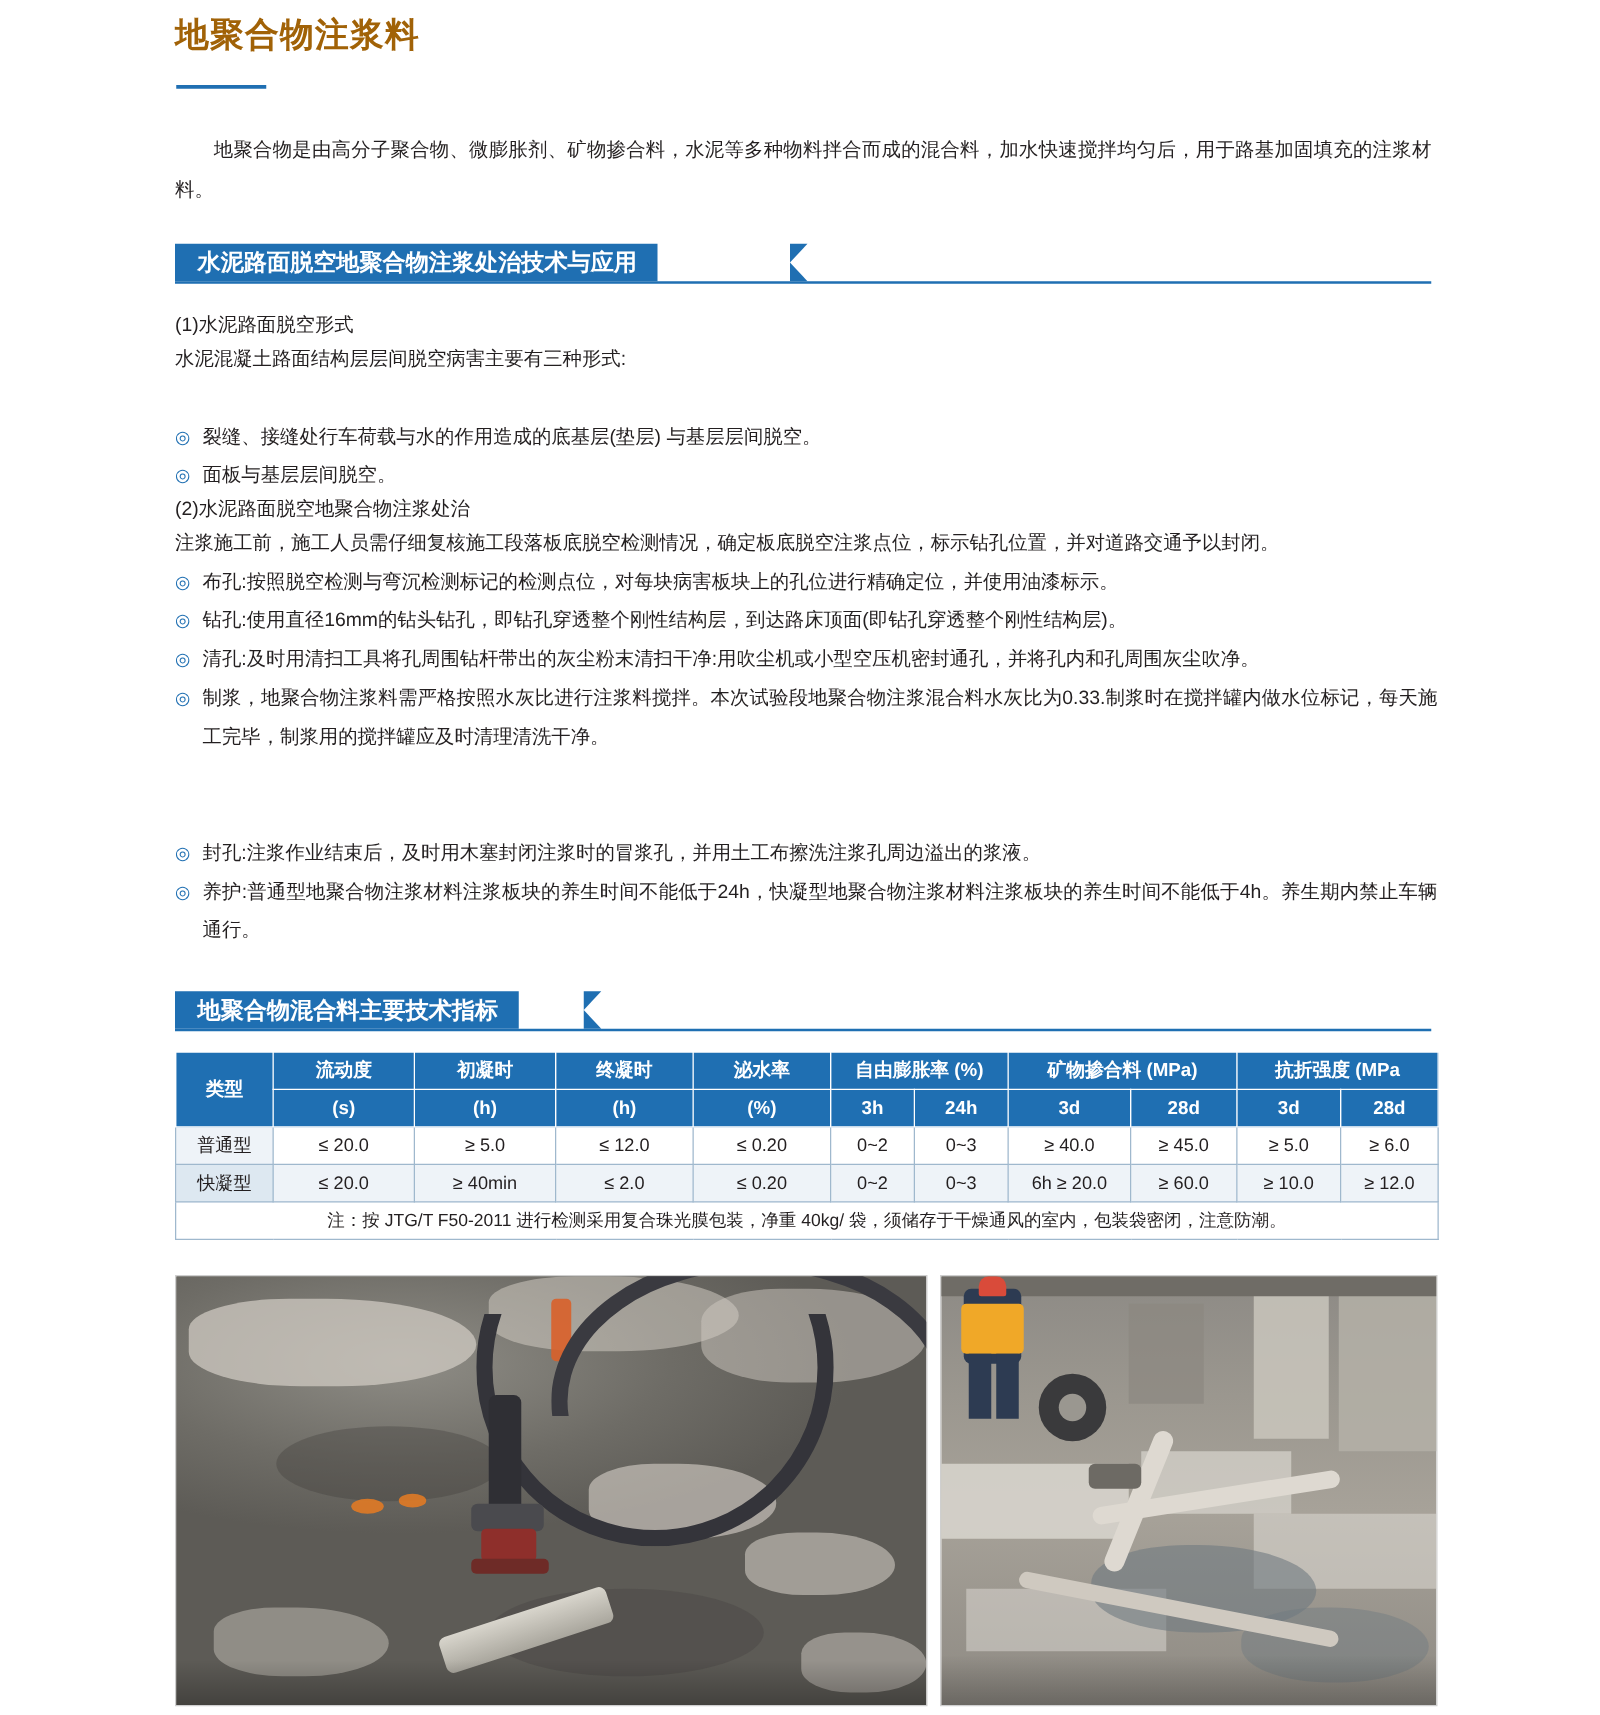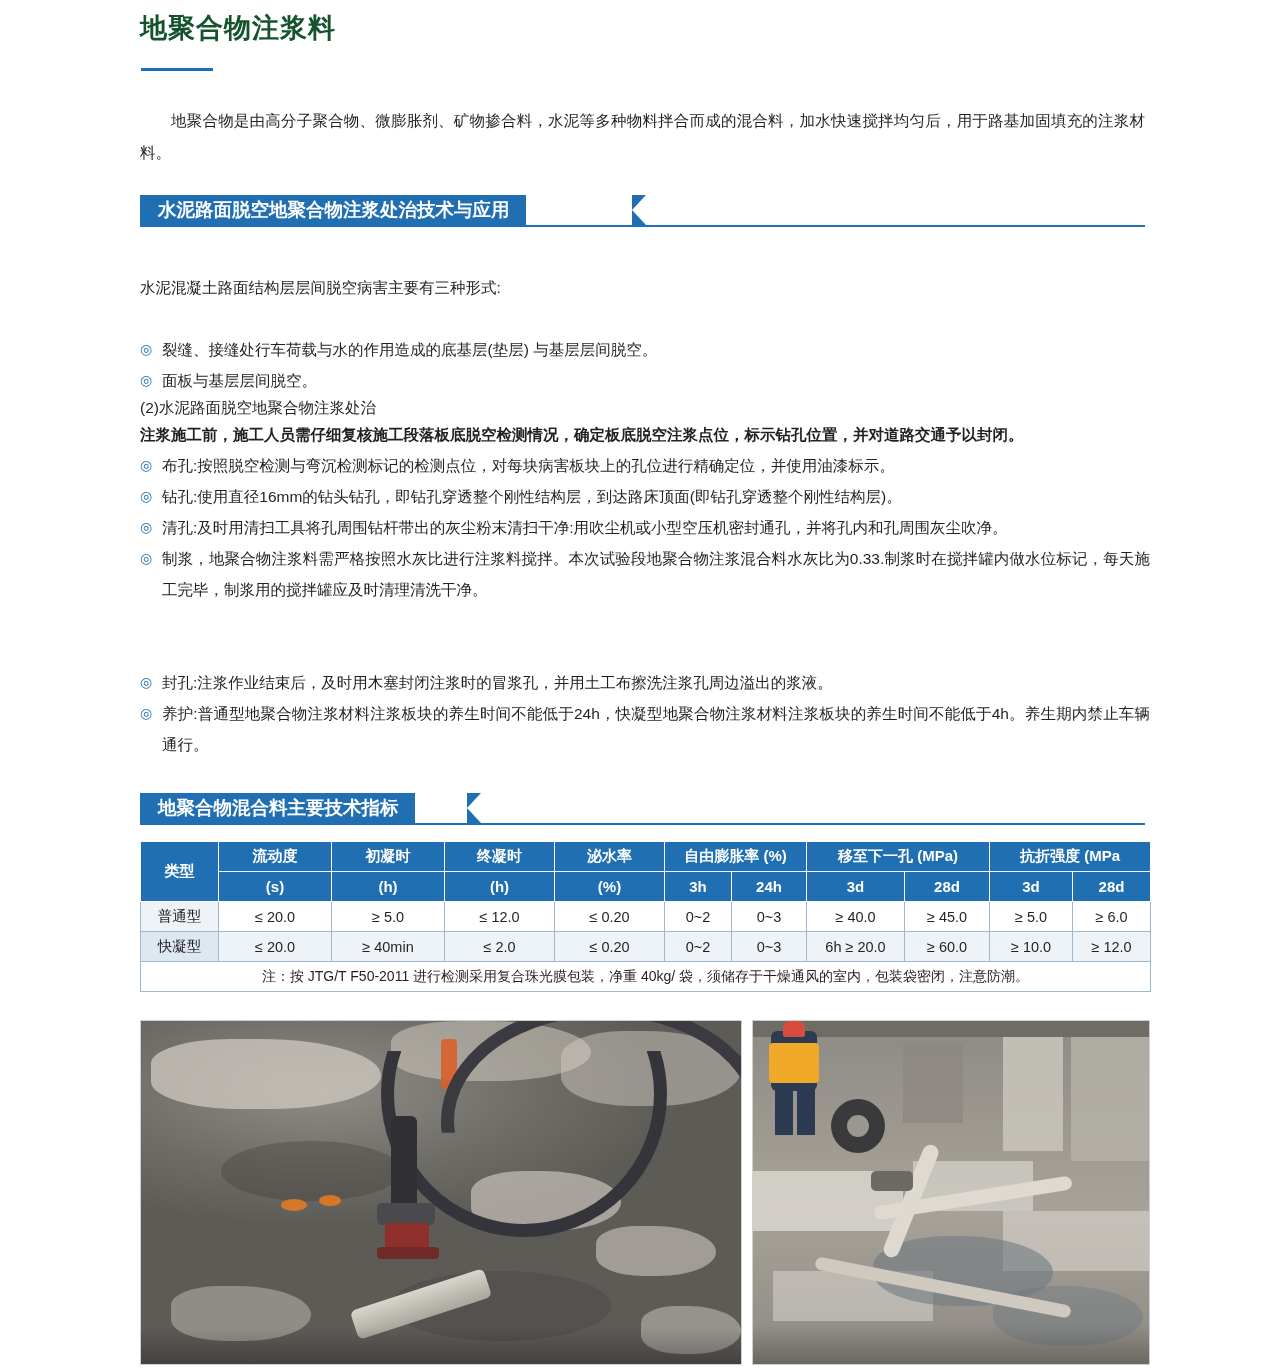--- a/index.html
+++ b/index.html
@@ -22,21 +22,21 @@
     box-sizing: border-box;
   }
 
   
   .doc-title {
     position: absolute;
     left: 140px;
     top: 10px;
     font-size: 27px;
     font-weight: bold;
-    color: #14532d;
+    color: #a16207;
     letter-spacing: 1px;
   }
   .title-rule {
     position: absolute;
     left: 141px;
     top: 68px;
     width: 72px;
     height: 3px;
     background: #1f6fb2;
   }
@@ -279,27 +279,28 @@
   <div class="title-rule"></div>
 
   <div class="intro">地聚合物是由高分子聚合物、微膨胀剂、矿物掺合料，水泥等多种物料拌合而成的混合料，加水快速搅拌均匀后，用于路基加固填充的注浆材料。</div>
 
   <div class="section-head-wrap" style="top:195px;">
     <div class="underline"></div>
     <div class="tag">水泥路面脱空地聚合物注浆处治技术与应用</div>
     <div class="tag-tip" style="left:492px;"></div>
   </div>
 
+  <div class="para" style="top:245px;">(1)水泥路面脱空形式</div>
   <div class="para" style="top:272px;">水泥混凝土路面结构层层间脱空病害主要有三种形式:</div>
 
   <div class="bullet" style="top:334px;">裂缝、接缝处行车荷载与水的作用造成的底基层(垫层) 与基层层间脱空。</div>
   <div class="bullet" style="top:365px;">面板与基层层间脱空。</div>
 
   <div class="para" style="top:392px;">(2)水泥路面脱空地聚合物注浆处治</div>
-  <div class="para" style="top:419px;font-weight:bold;">注浆施工前，施工人员需仔细复核施工段落板底脱空检测情况，确定板底脱空注浆点位，标示钻孔位置，并对道路交通予以封闭。</div>
+  <div class="para" style="top:419px;">注浆施工前，施工人员需仔细复核施工段落板底脱空检测情况，确定板底脱空注浆点位，标示钻孔位置，并对道路交通予以封闭。</div>
 
   <div class="bullet" style="top:450px;">布孔:按照脱空检测与弯沉检测标记的检测点位，对每块病害板块上的孔位进行精确定位，并使用油漆标示。</div>
   <div class="bullet" style="top:481px;">钻孔:使用直径16mm的钻头钻孔，即钻孔穿透整个刚性结构层，到达路床顶面(即钻孔穿透整个刚性结构层)。</div>
   <div class="bullet" style="top:512px;">清孔:及时用清扫工具将孔周围钻杆带出的灰尘粉末清扫干净:用吹尘机或小型空压机密封通孔，并将孔内和孔周围灰尘吹净。</div>
   <div class="bullet" style="top:543px;">制浆，地聚合物注浆料需严格按照水灰比进行注浆料搅拌。本次试验段地聚合物注浆混合料水灰比为0.33.制浆时在搅拌罐内做水位标记，每天施工完毕，制浆用的搅拌罐应及时清理清洗干净。</div>
   <div class="bullet" style="top:667px;">封孔:注浆作业结束后，及时用木塞封闭注浆时的冒浆孔，并用土工布擦洗注浆孔周边溢出的浆液。</div>
   <div class="bullet" style="top:698px;">养护:普通型地聚合物注浆材料注浆板块的养生时间不能低于24h，快凝型地聚合物注浆材料注浆板块的养生时间不能低于4h。养生期内禁止车辆通行。</div>
 
   <div class="section-head-wrap" style="top:793px;">
     <div class="underline"></div>
@@ -323,21 +324,21 @@
         <col style="width:78px">
       </colgroup>
       <thead>
         <tr>
           <th rowspan="2">类型</th>
           <th>流动度</th>
           <th>初凝时</th>
           <th>终凝时</th>
           <th>泌水率</th>
           <th colspan="2">自由膨胀率 (%)</th>
-          <th colspan="2">移至下一孔 (MPa)</th>
+          <th colspan="2">矿物掺合料 (MPa)</th>
           <th colspan="2">抗折强度 (MPa</th>
         </tr>
         <tr>
           <th>(s)</th>
           <th>(h)</th>
           <th>(h)</th>
           <th>(%)</th>
           <th>3h</th>
           <th>24h</th>
           <th>3d</th>

